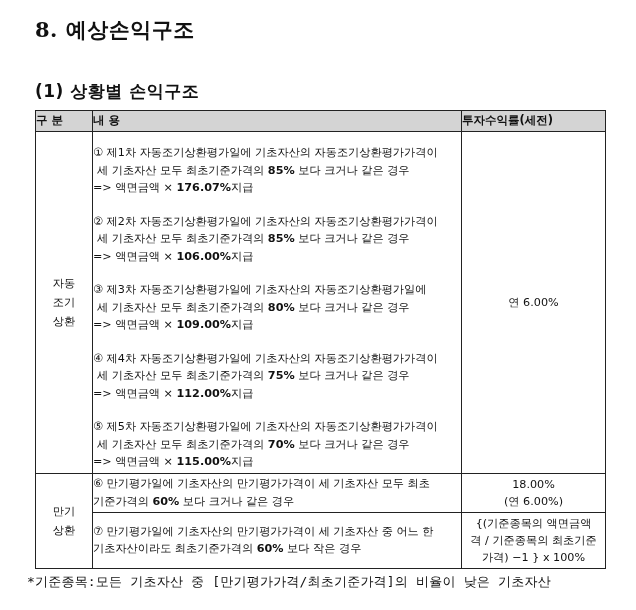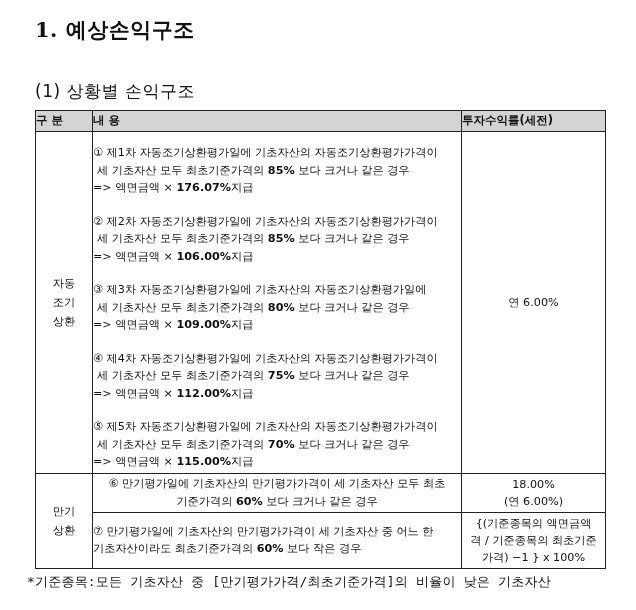--- a/index.html
+++ b/index.html
@@ -23,21 +23,21 @@
       font-size: 21px;
       font-weight: bold;
       letter-spacing: 0.5px;
       margin: 0;
     }
     .h2 {
       position: absolute;
       left: 35px;
       top: 80px;
       font-size: 17px;
-      font-weight: normal;
+      font-weight: bold;
       letter-spacing: 0.5px;
       margin: 0;
     }
     table.pl {
       position: absolute;
       left: 35px;
       top: 110px;
       width: 570px;
       border-collapse: collapse;
       table-layout: fixed;
@@ -81,27 +81,27 @@
     b.em { font-weight: bold; }
     .footnote {
       position: absolute;
       left: 27px;
       top: 573px;
       font-family: "DejaVu Sans Mono", "Liberation Mono", monospace;
       font-size: 13px;
       letter-spacing: 0.2px;
     }
     tr.auto td.content { padding-top: 12px; padding-bottom: 2px; }
-    tr.mat6 td { height: 38px; text-align: center; }
+    tr.mat6 td { height: 38px; }
     tr.mat7 td { height: 55px; }
   </style>
 </head>
 <body>
 
-<h1 class="h1">1. 예상손익구조</h1>
+<h1 class="h1">8. 예상손익구조</h1>
 <h2 class="h2">(1) 상황별 손익구조</h2>
 
 <table class="pl">
   <colgroup>
     <col class="c1">
       <col class="c2">
       <col class="c3">
   </colgroup>
   <thead>
     <tr>

